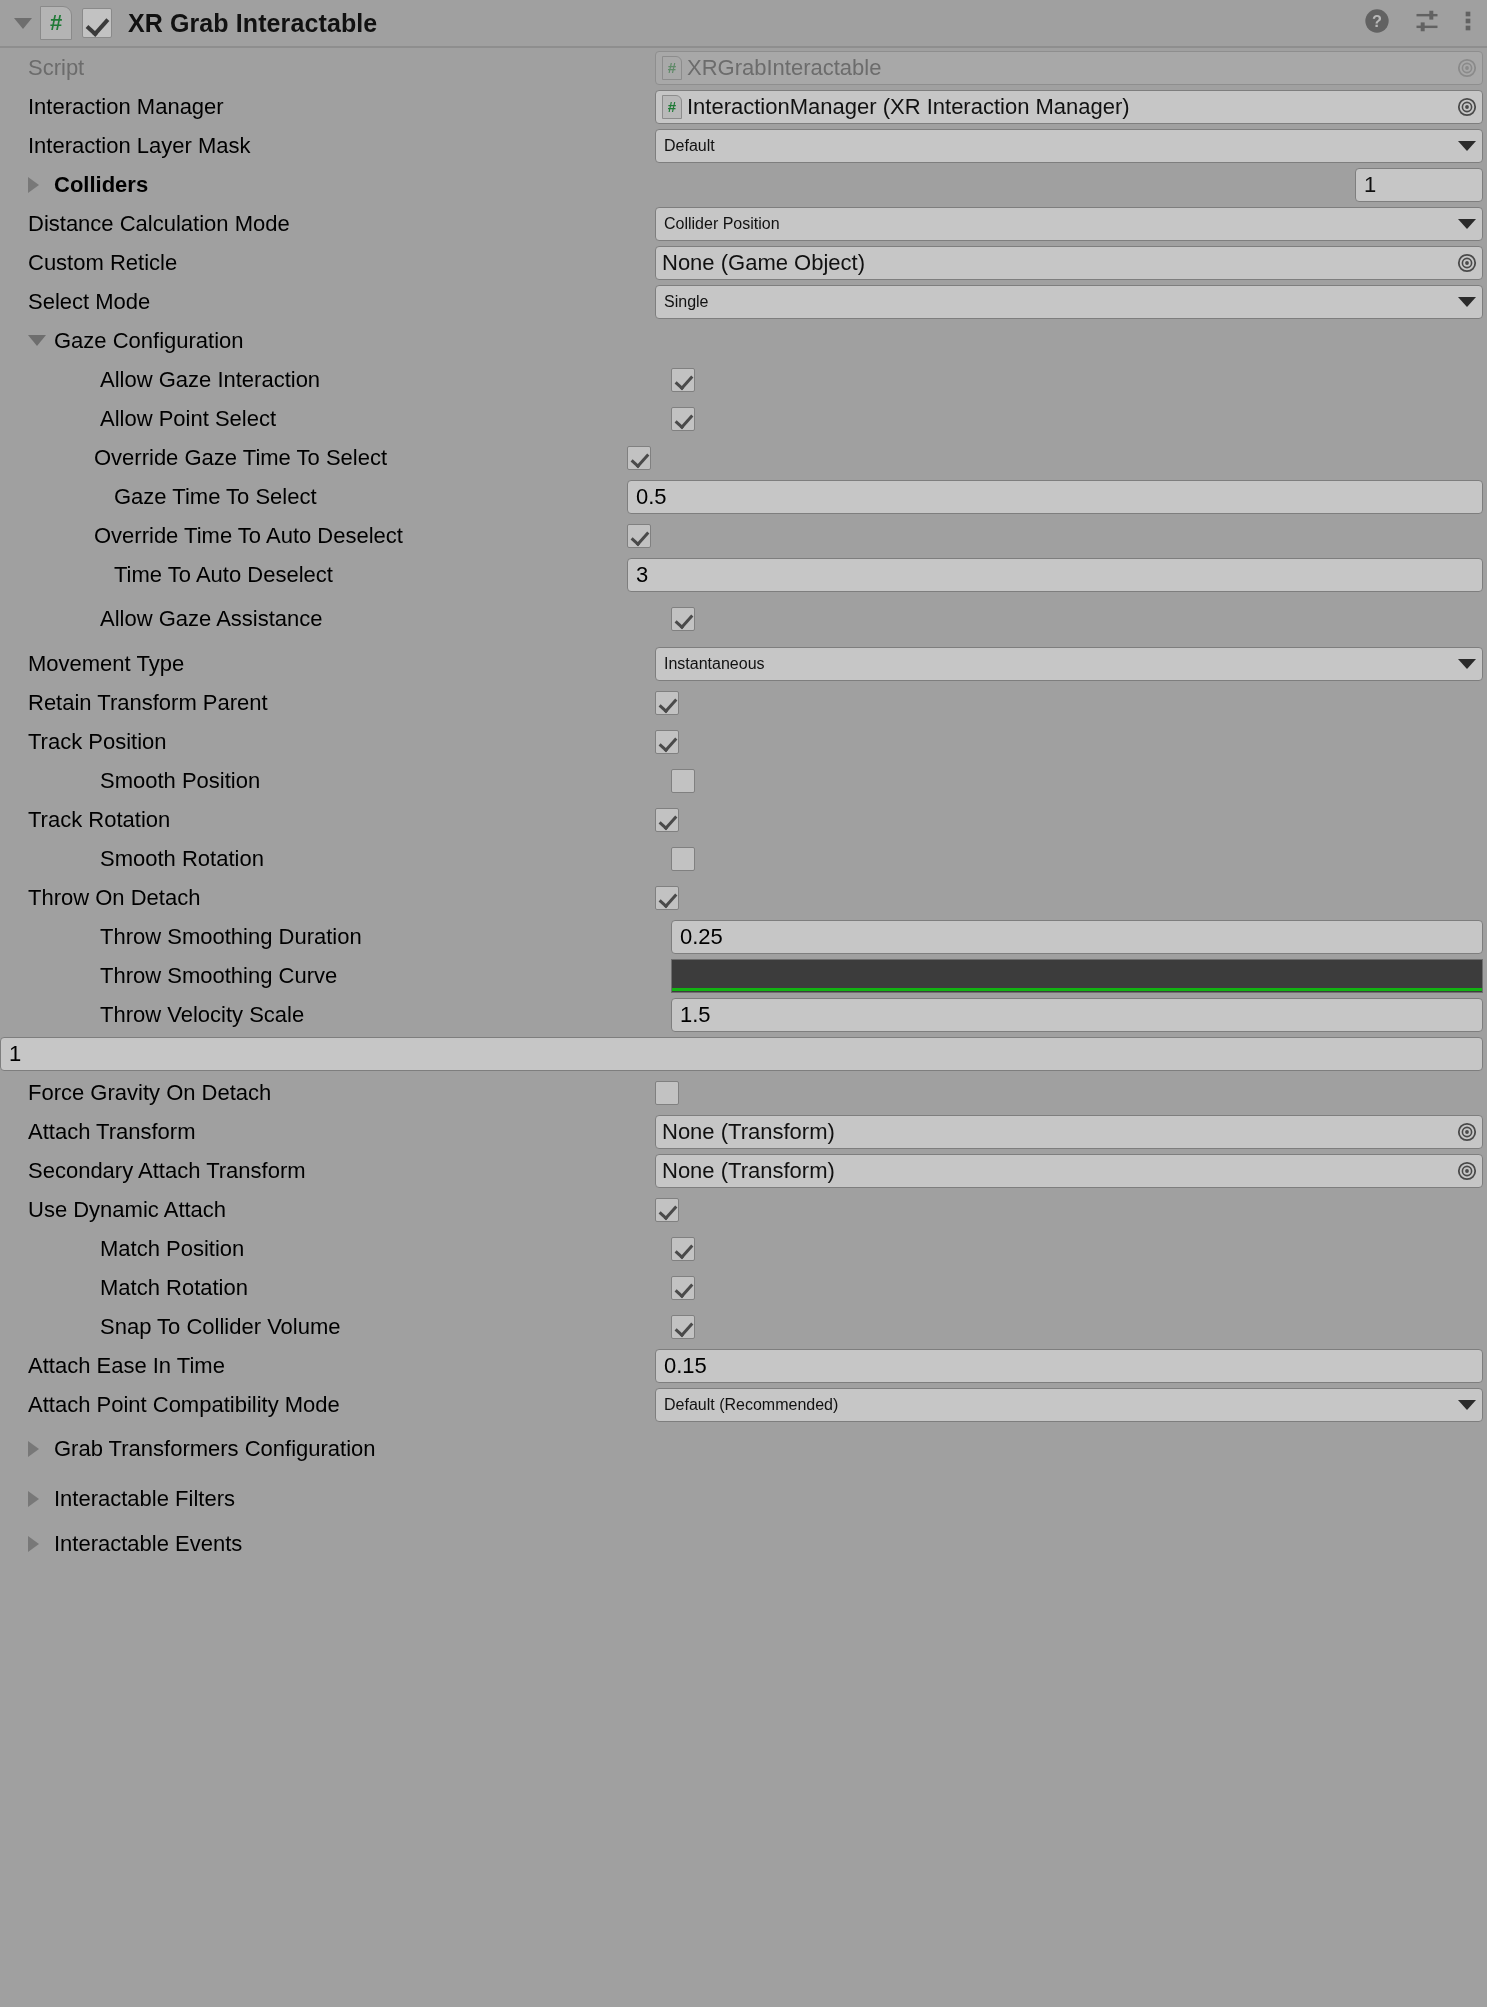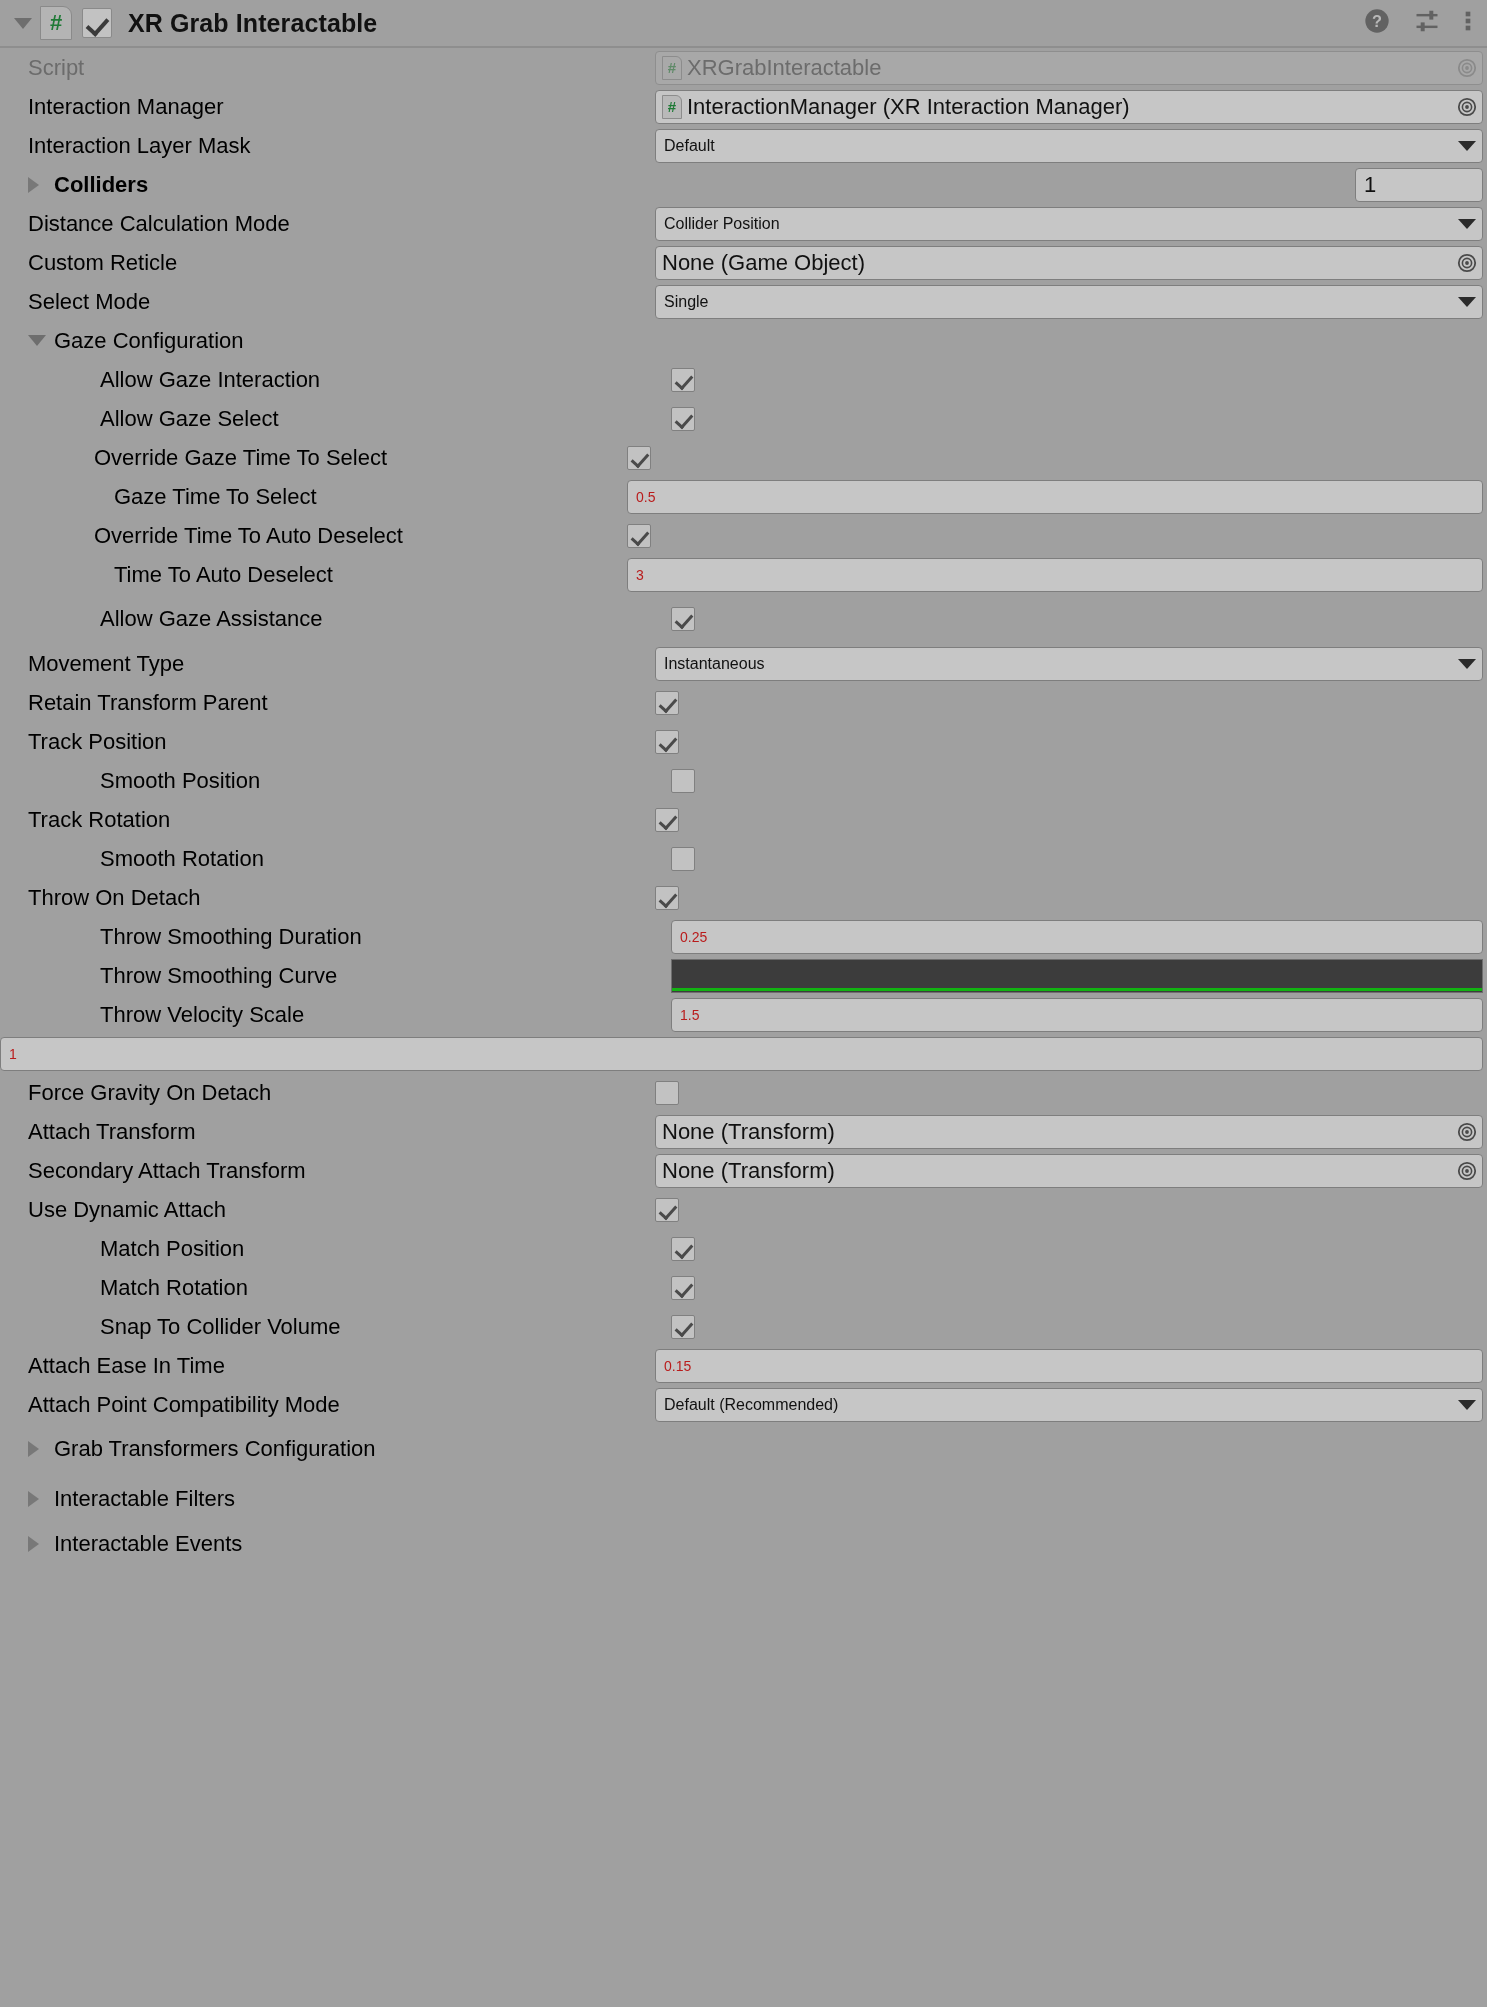--- a/index.html
+++ b/index.html
@@ -137,22 +137,22 @@
   
   .textfield {
     height: 34px;
     width: 100%;
     background: #c6c6c6;
     border: 1px solid #7e7e7e;
     border-radius: 4px;
     display: flex;
     align-items: center;
     padding: 0 8px;
-    font-size: 14px;
-    color: #b91c1c;
+    font-size: 22px;
+    color: #000000;
     overflow: hidden;
     white-space: nowrap;
   }
 
   .objfield {
     height: 34px;
     width: 100%;
     background: #c6c6c6;
     border: 1px solid #7e7e7e;
     border-radius: 4px;
@@ -410,21 +410,21 @@
       <div class="row">
         <div class="lbl-col ind1">
           <span class="label">Allow Gaze Interaction</span>
         </div>
         <div class="field-col">
           <div class="checkbox on"></div>
         </div>
       </div>
       <div class="row">
         <div class="lbl-col ind1">
-          <span class="label">Allow Gaze Select</span>
+          <span class="label">Allow Point Select</span>
         </div>
         <div class="field-col">
           <div class="checkbox on"></div>
         </div>
       </div>
       <div class="row">
         <div class="lbl-col ind2">
           <span class="label">Override Gaze Time To Select</span>
         </div>
         <div class="field-col">

